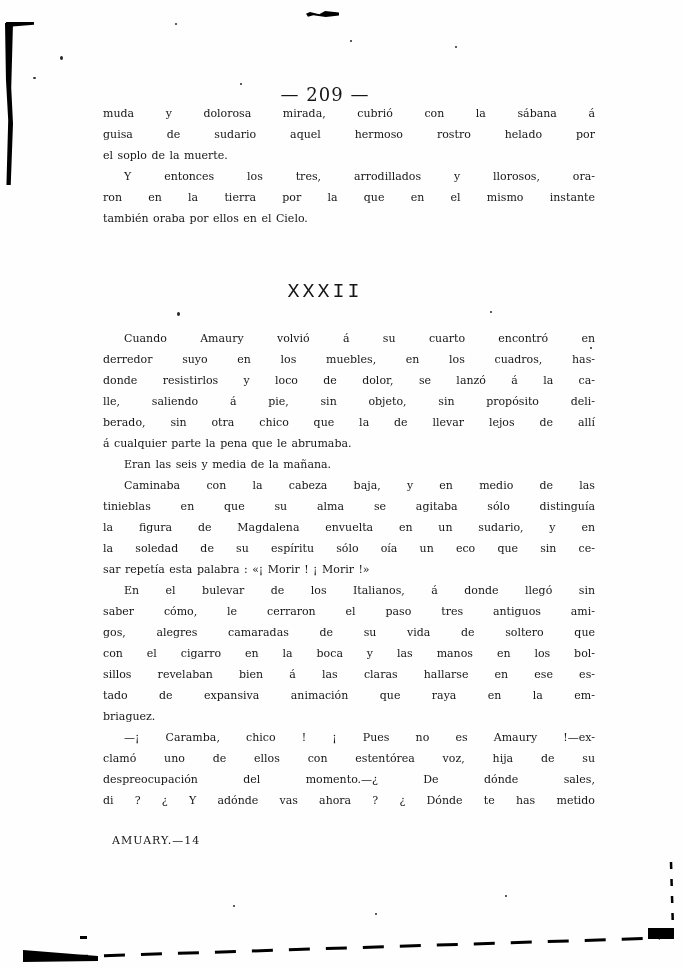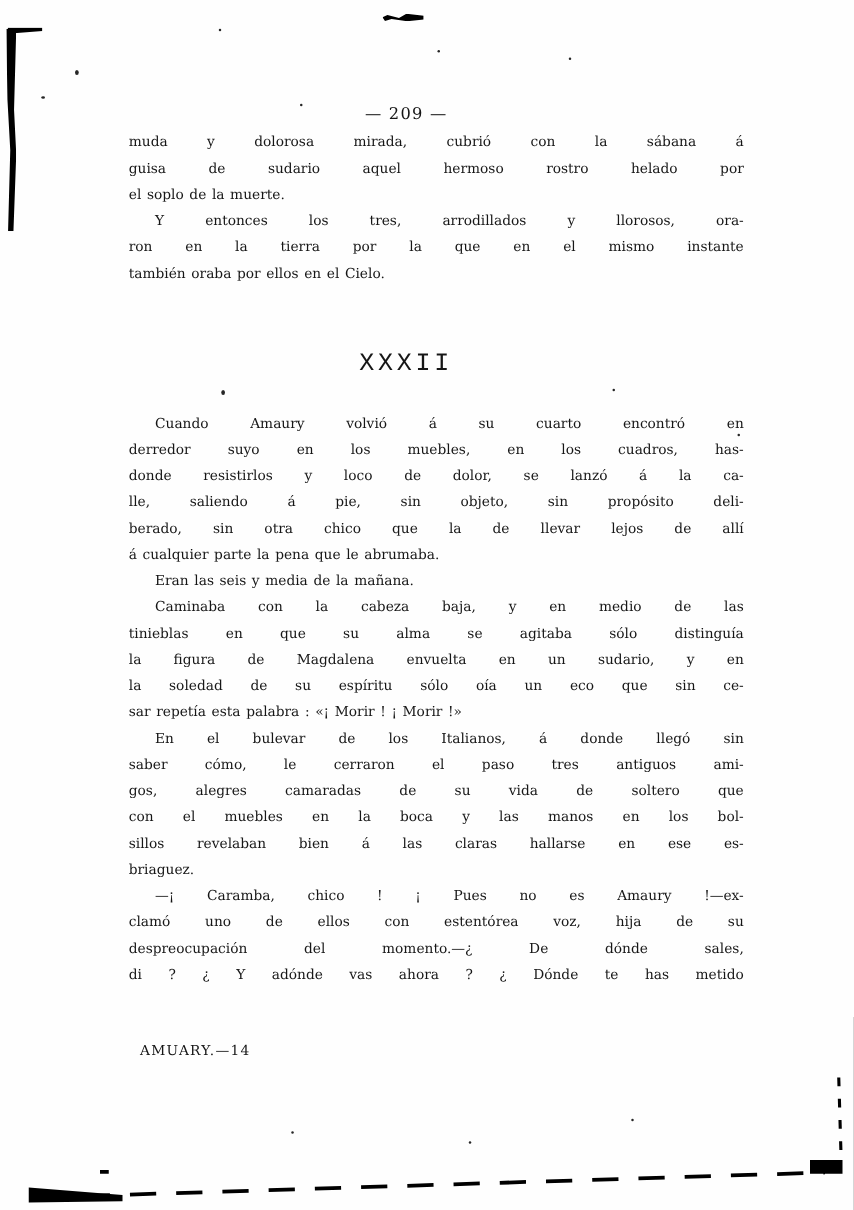--- a/index.html
+++ b/index.html
@@ -2,21 +2,21 @@
 <html><head>
 <meta charset="utf-8">
 <style>
   html,body{margin:0;padding:0;background:#9a9a9a;}
   .sheet{
     position:relative;width:683px;height:968px;background:#fefefe;
     overflow:hidden;font-family:"DejaVu Serif", serif;color:#161616;
   }
   .pagenum{
     position:absolute;top:84px;left:79px;width:492px;text-align:center;
-    font-size:13px;letter-spacing:1px;
+    font-size:18px;letter-spacing:1px;
   }
   .textblock{position:absolute;left:103px;width:492px;font-size:11px;line-height:21px;}
   #top-block{top:103px;}
   #chapter-block{top:328px;}
   .chapterhead{
     position:absolute;top:280px;left:79px;width:492px;text-align:center;
     font-size:20px;letter-spacing:3px;font-family:Liberation Mono, monospace;
   }
   .line{text-align:justify;text-align-last:justify;word-spacing:1px;}
   .line.lastline{text-align-last:left;}
@@ -80,22 +80,23 @@
         <div class="line indent">Caminaba con la cabeza baja, y en medio de las</div>
         <div class="line">tinieblas en que su alma se agitaba sólo distinguía</div>
         <div class="line">la figura de Magdalena envuelta en un sudario, y en</div>
         <div class="line">la soledad de su espíritu sólo oía un eco que sin ce-</div>
         <div class="line lastline">sar repetía esta palabra : «¡ Morir ! ¡ Morir !»</div>
       </div>
       <div class="para">
         <div class="line indent">En el bulevar de los Italianos, á donde llegó sin</div>
         <div class="line">saber cómo, le cerraron el paso tres antiguos ami-</div>
         <div class="line">gos, alegres camaradas de su vida de soltero que</div>
-        <div class="line">con el muebles en la boca y las manos en los bol-</div>
+        <div class="line">con el cigarro en la boca y las manos en los bol-</div>
         <div class="line">sillos revelaban bien á las claras hallarse en ese es-</div>
+        <div class="line">tado de expansiva animación que raya en la em-</div>
         <div class="line lastline">briaguez.</div>
       </div>
       <div class="para">
         <div class="line indent">—¡ Caramba, chico ! ¡ Pues no es Amaury !—ex-</div>
         <div class="line">clamó uno de ellos con estentórea voz, hija de su</div>
         <div class="line">despreocupación del momento.—¿ De dónde sales,</div>
         <div class="line">di ? ¿ Y adónde vas ahora ? ¿ Dónde te has metido</div>
       </div>
     </div>
 

